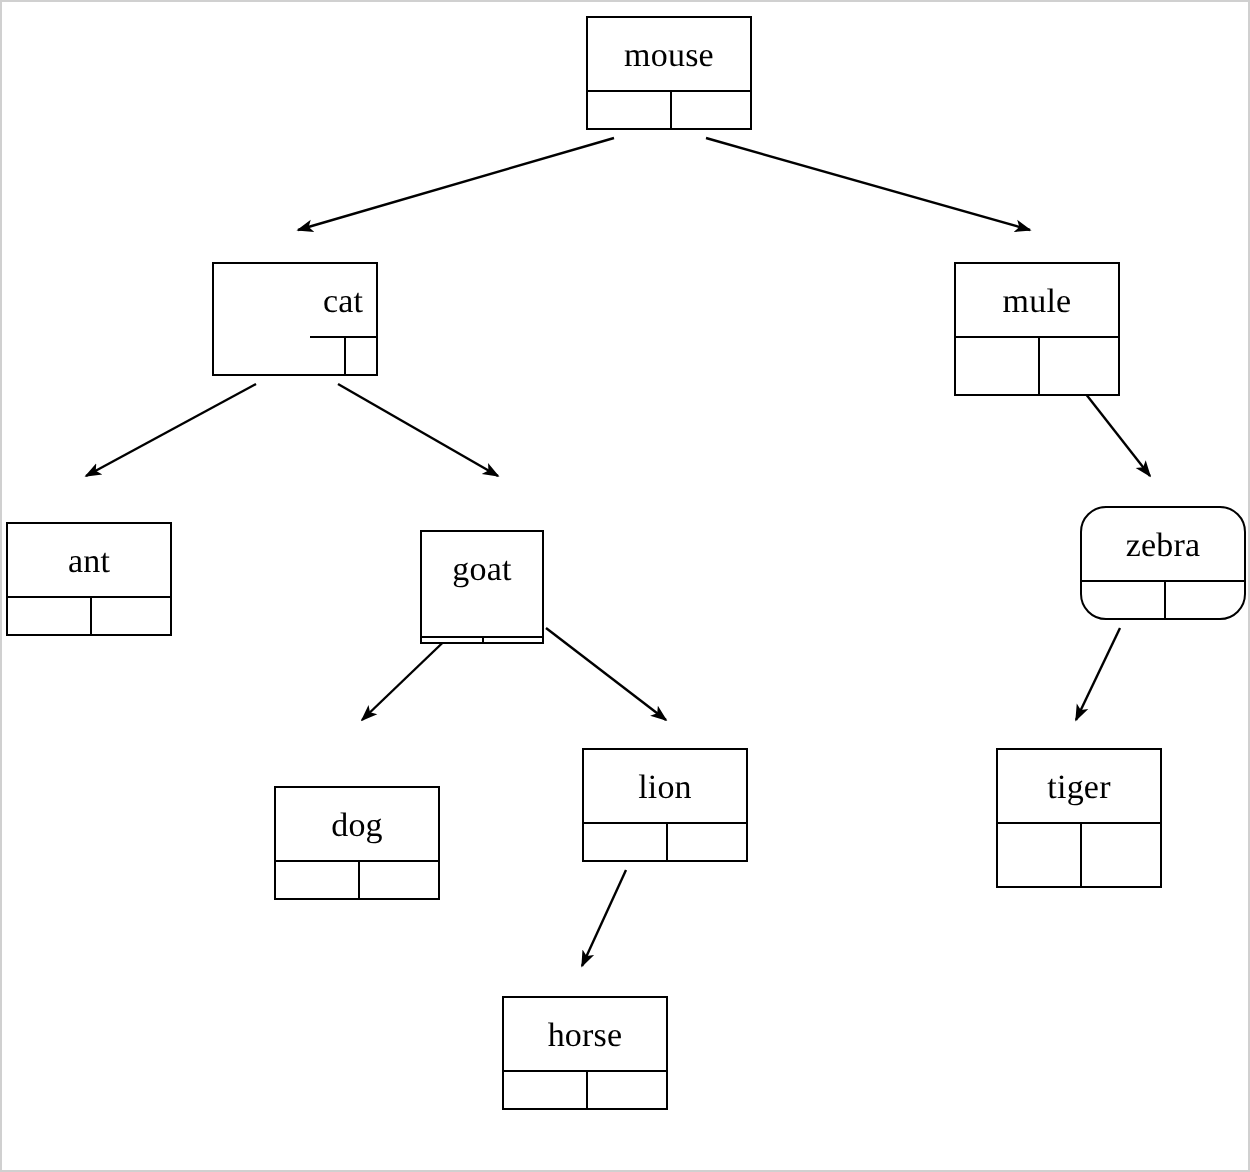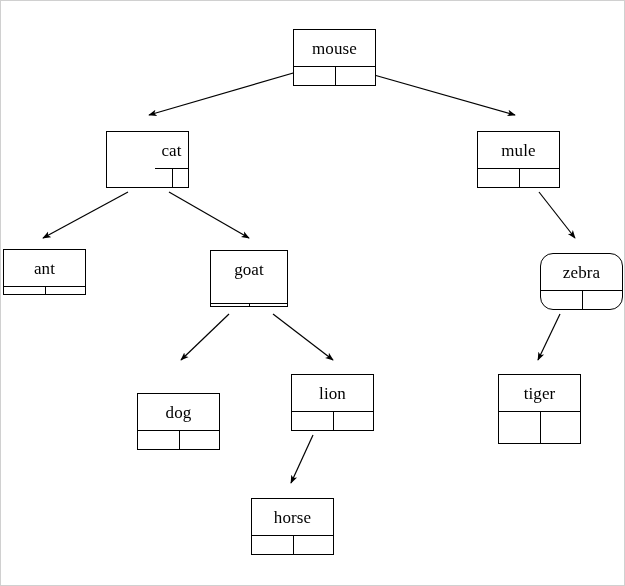--- a/index.html
+++ b/index.html
@@ -78,49 +78,49 @@
       <line x1="127" y1="191" x2="42" y2="237" stroke="#000000" stroke-width="1.2" marker-end="url(#arrowhead)"></line>
       <line x1="168" y1="191" x2="248" y2="237" stroke="#000000" stroke-width="1.2" marker-end="url(#arrowhead)"></line>
       <line x1="538" y1="191" x2="574" y2="237" stroke="#000000" stroke-width="1.2" marker-end="url(#arrowhead)"></line>
       <line x1="228" y1="313" x2="180" y2="359" stroke="#000000" stroke-width="1.2" marker-end="url(#arrowhead)"></line>
       <line x1="272" y1="313" x2="332" y2="359" stroke="#000000" stroke-width="1.2" marker-end="url(#arrowhead)"></line>
       <line x1="559" y1="313" x2="537" y2="359" stroke="#000000" stroke-width="1.2" marker-end="url(#arrowhead)"></line>
       <line x1="312" y1="434" x2="290" y2="482" stroke="#000000" stroke-width="1.2" marker-end="url(#arrowhead)"></line>
     </svg>
 
   <div id="node-layer">
-      <div class="node" style="left: 292px; top: 7px; width: 83px; height: 57px; margin-top: 21px;">
+      <div class="node" style="left: 292px; top: 7px; width: 83px; height: 57px;">
         <div class="node-label">mouse</div>
         <div class="node-ptrs">
           <div class="ptr left"></div>
           <div class="ptr right"></div>
         </div>
       </div>
       <div class="node" style="left: 105px; top: 130px; width: 83px; height: 57px; padding-left: 48px;">
         <div class="node-label">cat</div>
         <div class="node-ptrs">
           <div class="ptr left"></div>
           <div class="ptr right"></div>
         </div>
       </div>
-      <div class="node" style="left: 476px; top: 130px; width: 83px; height: 57px;">
+      <div class="node" style="left: 476px; top: 130px; width: 83px; height: 67px;">
         <div class="node-label">mule</div>
         <div class="node-ptrs">
           <div class="ptr left"></div>
           <div class="ptr right"></div>
         </div>
       </div>
-      <div class="node" style="left: 2px; top: 248px; width: 83px; height: 46px;">
+      <div class="node" style="left: 2px; top: 260px; width: 83px; height: 57px;">
         <div class="node-label">ant</div>
         <div class="node-ptrs">
           <div class="ptr left"></div>
           <div class="ptr right"></div>
         </div>
       </div>
-      <div class="node" style="left: 209px; top: 249px; width: 78px; height: 57px; gap: 16px;">
+      <div class="node" style="left: 209px; top: 264px; width: 62px; height: 57px; gap: 16px;">
         <div class="node-label">goat</div>
         <div class="node-ptrs">
           <div class="ptr left"></div>
           <div class="ptr right"></div>
         </div>
       </div>
       <div class="node" style="left: 539px; top: 252px; width: 83px; height: 57px; border-radius: 13px;">
         <div class="node-label">zebra</div>
         <div class="node-ptrs">
           <div class="ptr left"></div>

